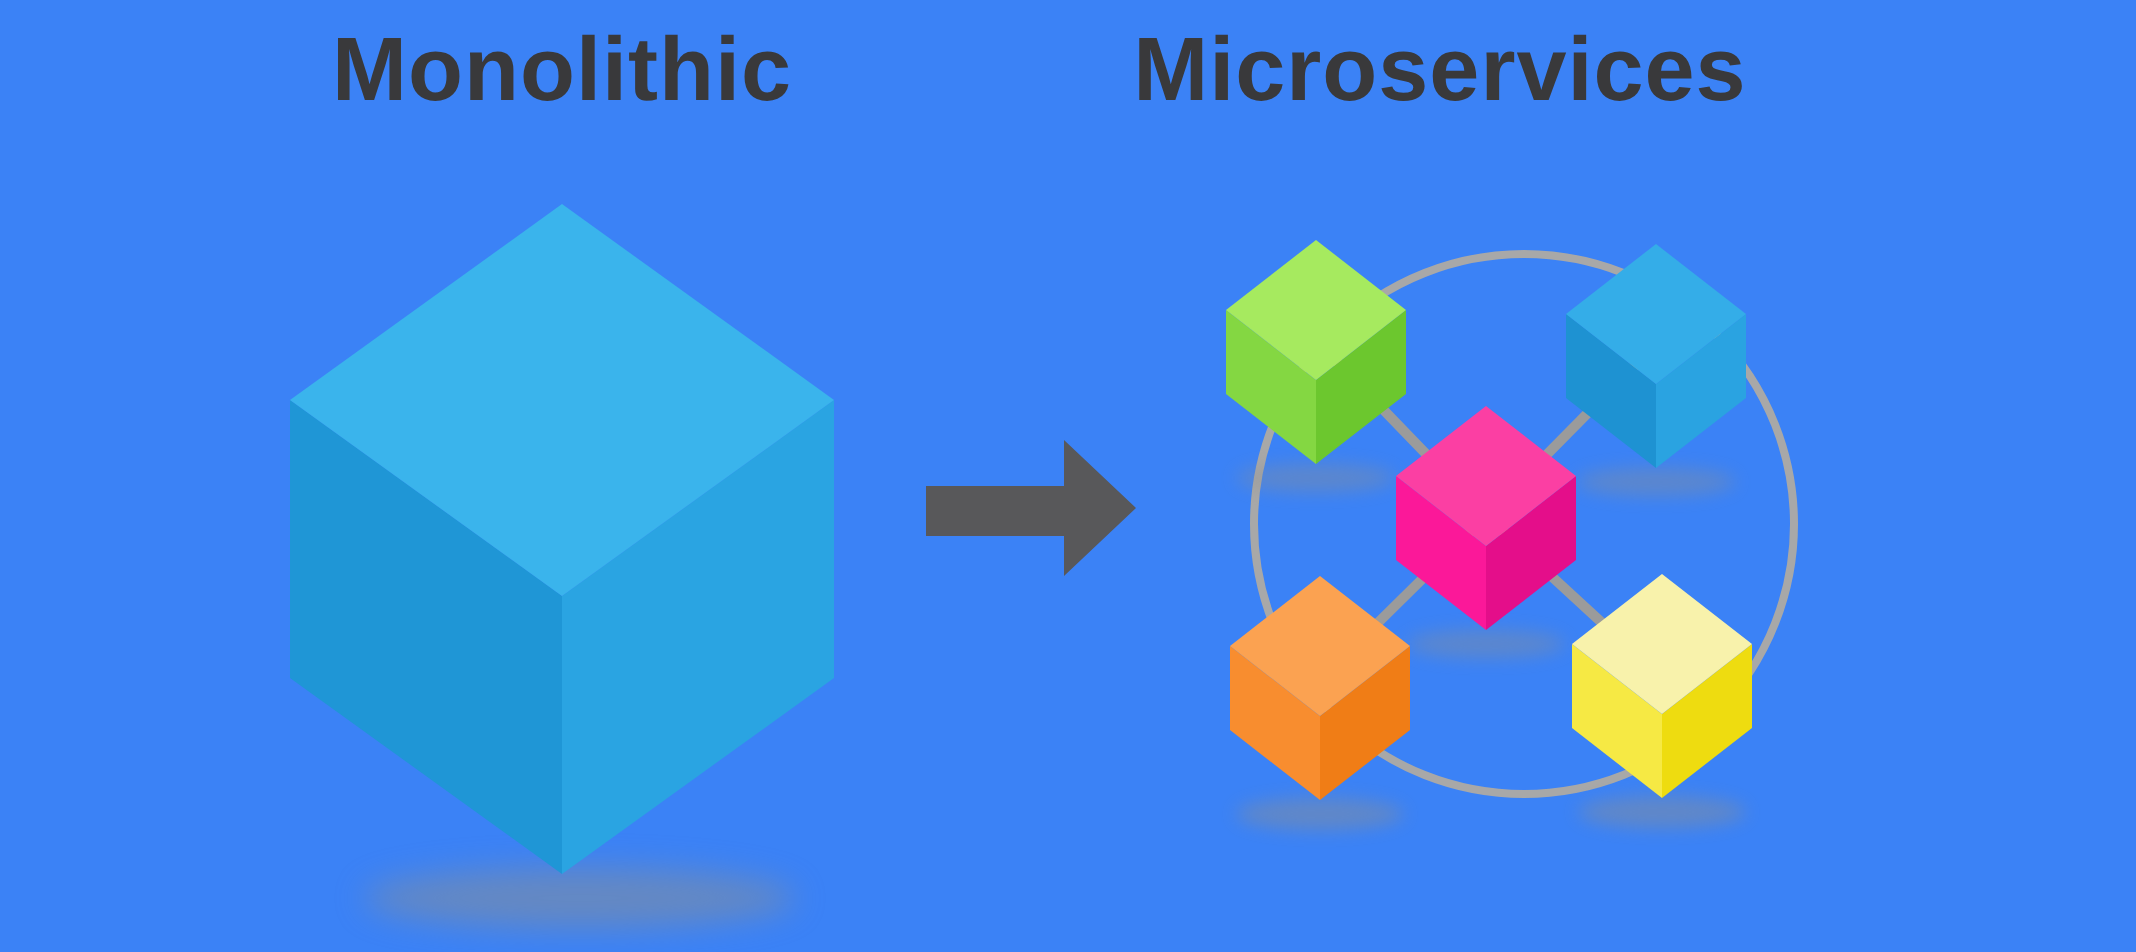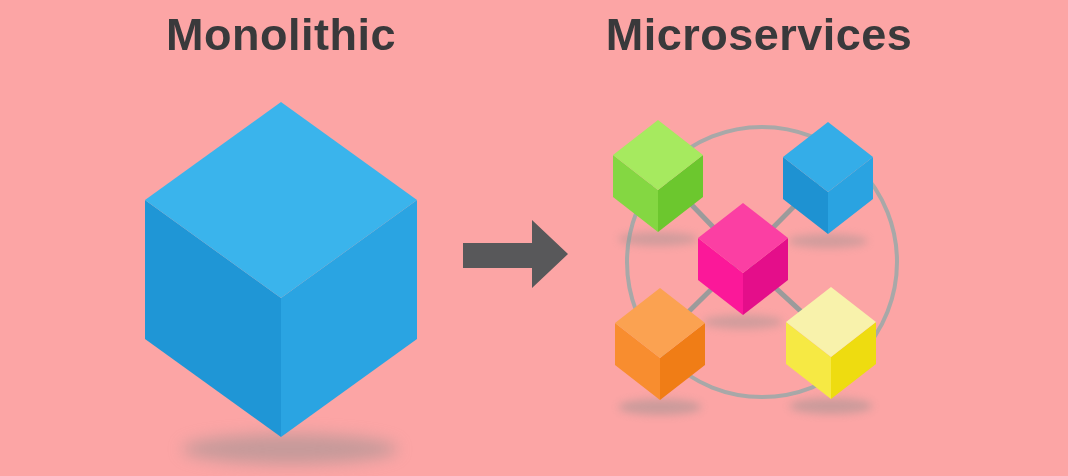--- a/index.html
+++ b/index.html
@@ -8,35 +8,35 @@
     background: #ffffff;
     width: 1068px;
     height: 476px;
     overflow: hidden;
     font-family: "Liberation Sans", sans-serif;
   }
   .stage {
     position: relative;
     width: 1068px;
     height: 476px;
-    background: #fca5a5;
+    background: #3b82f6;
   }
   .title {
     position: absolute;
     top: 10px;
     margin: 0;
     font-size: 45px;
     font-weight: 700;
     letter-spacing: 0.5px;
     text-align: center;
     line-height: 1.1;
     font-family: "Liberation Sans", "DejaVu Sans", sans-serif;
   }
   .title-left  { left: 121px; width: 320px; }
-  .title-right { left: 603px; width: 312px; }
+  .title-right { left: 564px; width: 312px; }
   svg.canvas {
     position: absolute;
     left: 0;
     top: 0;
     display: block;
   }
 </style>
 </head>
 <body>
 

